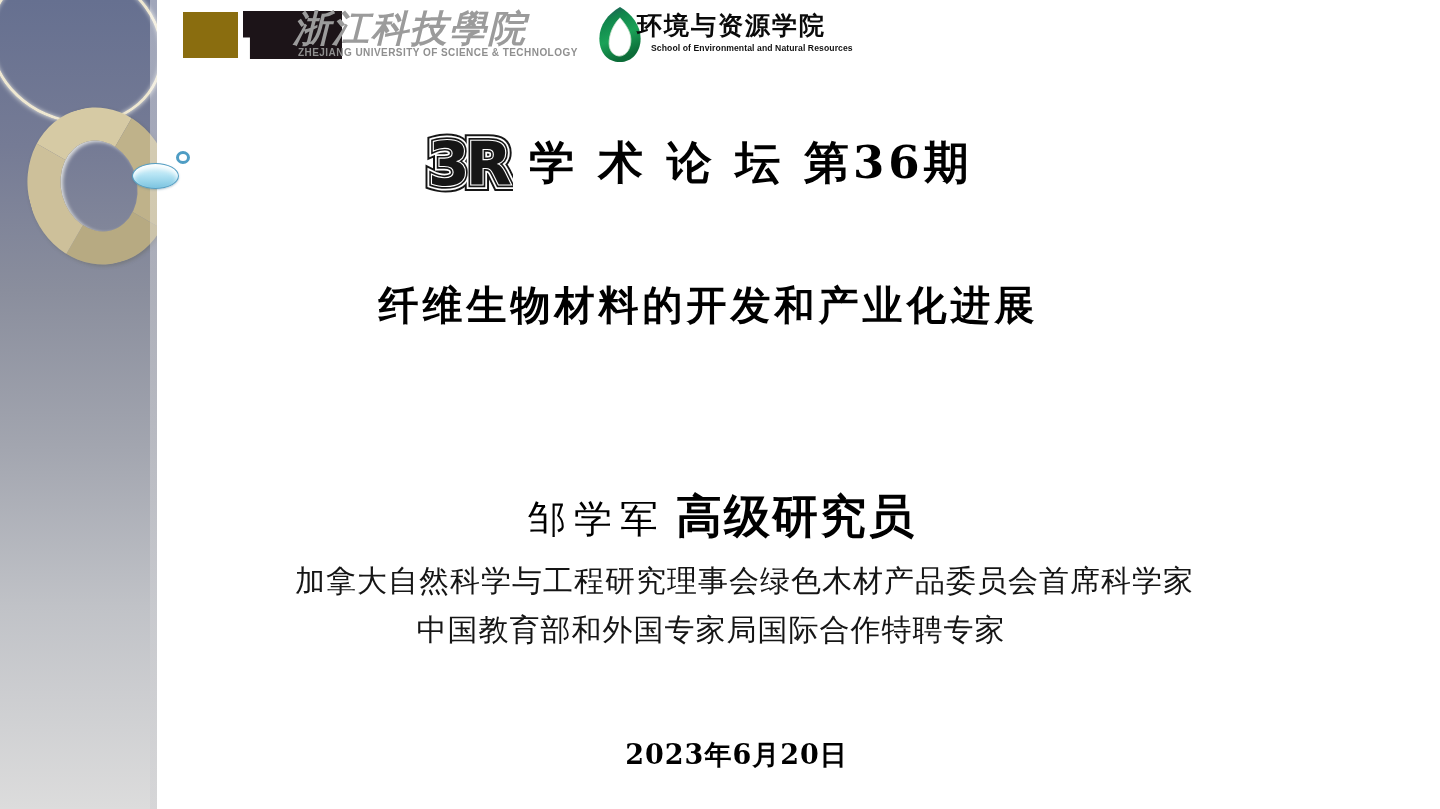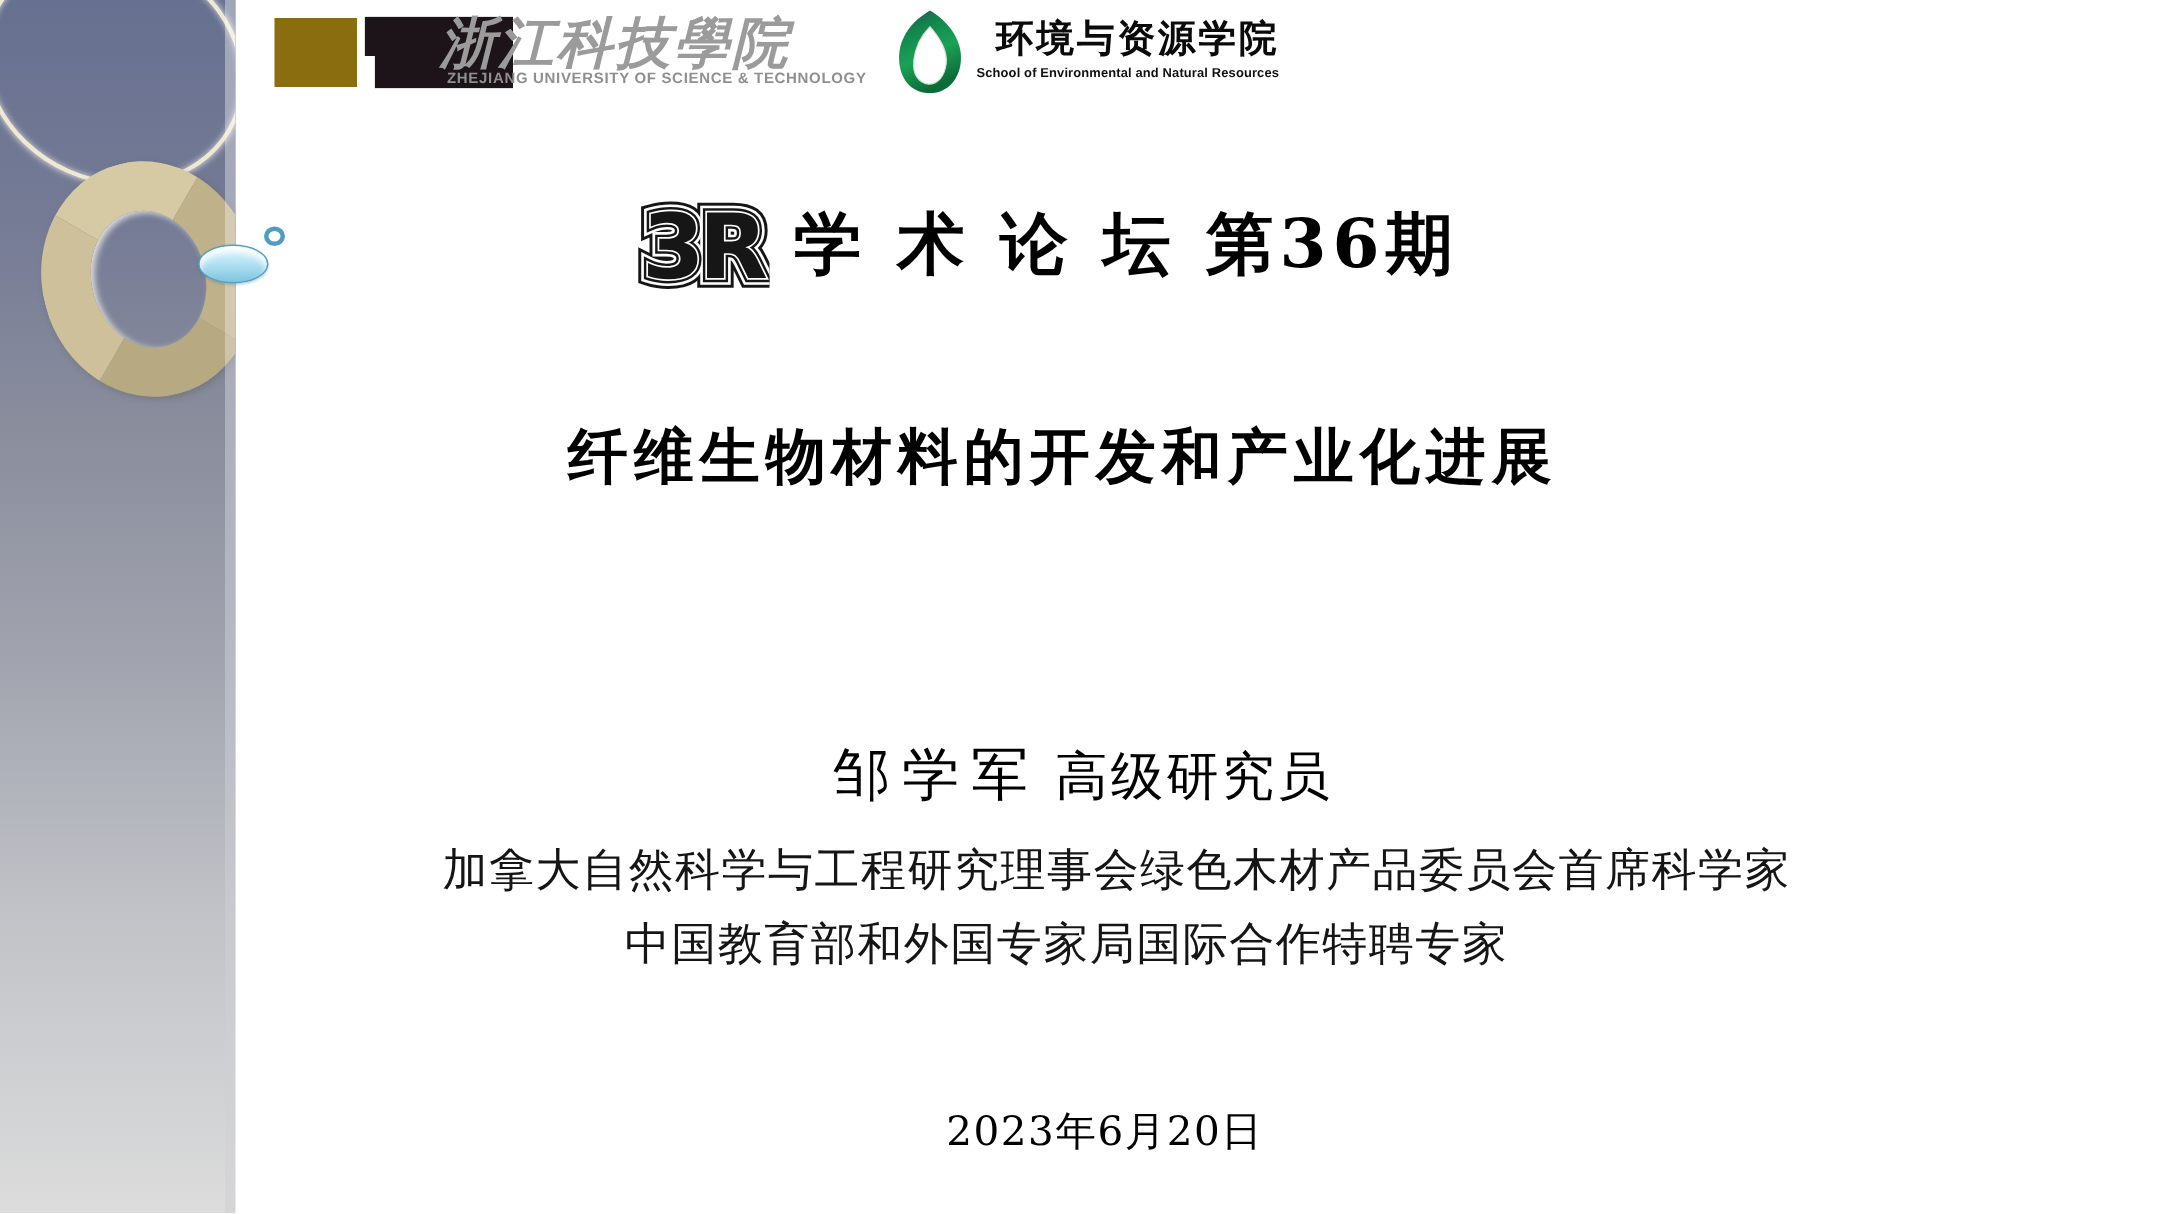--- a/index.html
+++ b/index.html
@@ -44,39 +44,39 @@
   .logo-gold   { position:absolute; left:183px; top:12px; width:55px; height:46px; background:#8a6d0f; }
   .logo-black  { position:absolute; left:243px; top:11px; width:99px; height:48px; background:#1c1418;
                  clip-path:polygon(0 0,100% 0,100% 100%,7% 100%,7% 55%,0 55%); }
   .zust-cn { position:absolute; left:293px; top:4px; width:258px; height:46px;
              font-family:"DejaVu Serif","Liberation Serif",serif;
              font-size:37px; font-weight:bold; font-style:italic; color:#9b9b9b;
              letter-spacing:2px; white-space:nowrap; }
   .zust-en { position:absolute; left:298px; top:47px; width:230px;
              font-size:10px; font-weight:bold; color:#8f8f8f; letter-spacing:.45px; white-space:nowrap; }
   .drop-logo { position:absolute; left:596px; top:6px; }
-  .school-cn { position:absolute; left:664px; top:9px; font-size:25px; font-weight:bold; color:#0a0a0a;
+  .school-cn { position:absolute; left:637px; top:9px; font-size:25px; font-weight:bold; color:#0a0a0a;
                letter-spacing:2px; white-space:nowrap; font-family:"DejaVu Sans","Liberation Sans",sans-serif; }
   .school-en { position:absolute; left:651px; top:43px; font-size:8.6px; font-weight:bold; color:#111;
                white-space:nowrap; letter-spacing:.1px; }
 
   
   .cblock { position:absolute; left:157px; right:0; text-align:center; color:#000;
             font-family:"DejaVu Serif","Liberation Serif",serif; }
   .forum-title { top:120px; height:84px; padding-right:93px; line-height:84px; white-space:nowrap; }
   .forum-title svg { vertical-align:middle; margin-right:16px; }
   .forum-title .t { font-size:45px; font-weight:bold; letter-spacing:4px; vertical-align:middle; }
   .lecture-title { top:279px; line-height:52px; font-size:40px; font-weight:bold; letter-spacing:4px; white-space:nowrap; padding-right:72px; }
   .speaker { top:490px; line-height:52px; padding-right:45px; white-space:nowrap; }
   .speaker .nm { font-size:38px; letter-spacing:8px; }
-  .speaker .tt { font-size:35px; font-weight:normal; margin-left:10px; letter-spacing:2px; }
+  .speaker .tt { font-size:46px; font-weight:bold; margin-left:10px; letter-spacing:2px; }
   .affil { font-size:30px; letter-spacing:1px; white-space:nowrap; color:#151515; font-weight:normal; }
   .affil1 { top:559px; line-height:44px; }
   .affil2 { top:608px; line-height:44px; padding-right:67px; }
-  .date { top:736px; line-height:38px; font-size:27px; font-weight:normal; letter-spacing:1px; padding-right:16px; }
+  .date { top:736px; line-height:38px; font-size:27px; font-weight:bold; letter-spacing:1px; padding-right:16px; }
 </style>
 </head>
 <body>
 
 <div class="slide">
 
   <div class="sidebar">
     <div class="ring-thin"></div>
     <div class="ring-thick"></div>
   </div>

